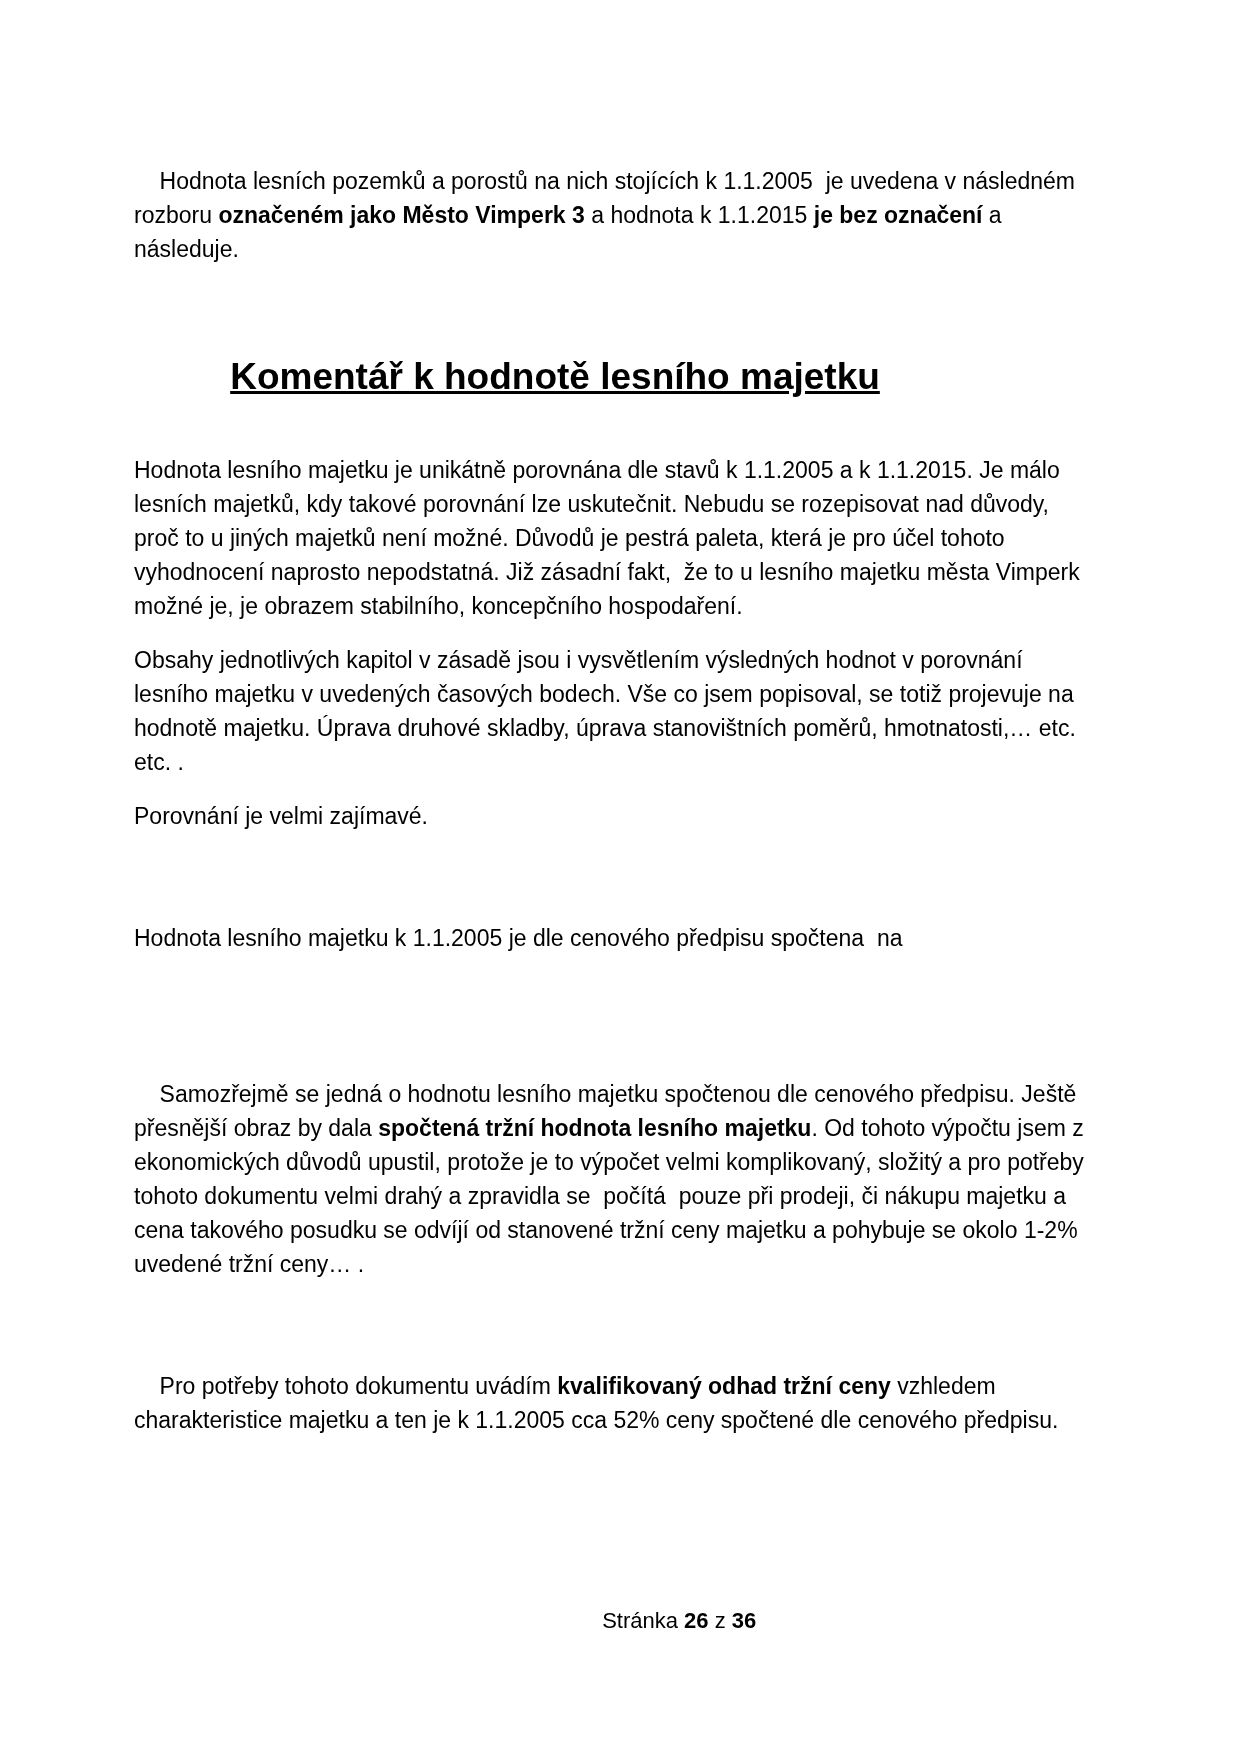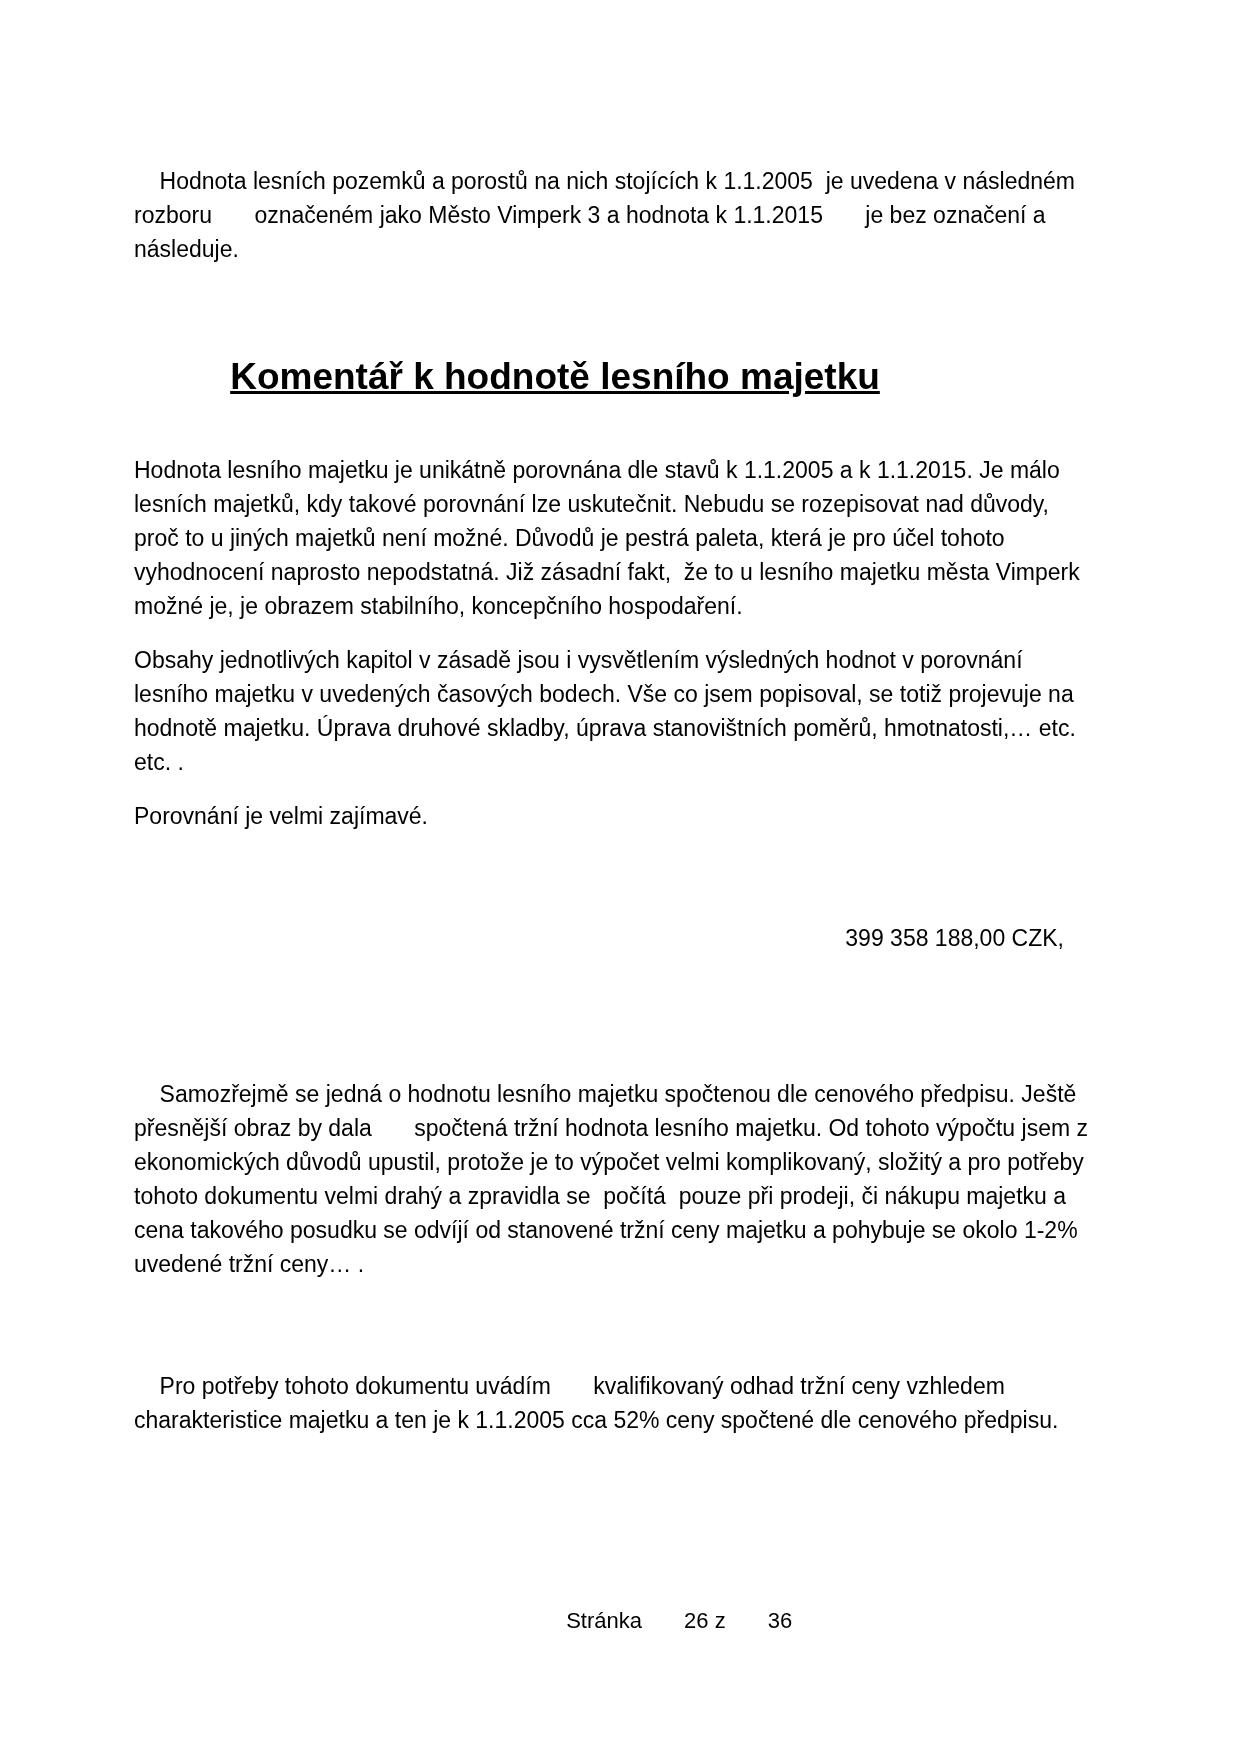--- a/index.html
+++ b/index.html
@@ -16,21 +16,21 @@
     box-sizing: border-box;
     padding: 130px 140px 0 134px;
     overflow: hidden;
   }
   .par {
     margin: 0 0 20px 0;
     white-space: pre-wrap;
   }
   .line { margin: 0; white-space: pre-wrap; }
   .line-right { margin: 0; white-space: pre-wrap; text-align: right; padding-right: 36px; }
-  .b { font-weight: normal; margin-left: 36px; }
+  .b { font-weight: bold; }
   .heading {
     font-size: 37px;
     line-height: 44px;
     font-weight: bold;
     text-decoration: underline;
     text-align: center;
     padding-right: 124px;
     margin: 55px 0 54px 0;
     white-space: pre-wrap;
   }
@@ -58,21 +58,21 @@
   <h1 class="heading">Komentář k hodnotě lesního majetku</h1>
 
   <p class="par">Hodnota lesního majetku je unikátně porovnána dle stavů k 1.1.2005 a k 1.1.2015. Je málo lesních majetků, kdy takové porovnání lze uskutečnit. Nebudu se rozepisovat nad důvody, proč to u jiných majetků není možné. Důvodů je pestrá paleta, která je pro účel tohoto vyhodnocení naprosto nepodstatná. Již zásadní fakt,  že to u lesního majetku města Vimperk možné je, je obrazem stabilního, koncepčního hospodaření.</p>
 
   <p class="par">Obsahy jednotlivých kapitol v zásadě jsou i vysvětlením výsledných hodnot v porovnání lesního majetku v uvedených časových bodech. Vše co jsem popisoval, se totiž projevuje na hodnotě majetku. Úprava druhové skladby, úprava stanovištních poměrů, hmotnatosti,… etc. etc. .</p>
 
 
   <p class="par">Porovnání je velmi zajímavé.</p>
 
   <div class="par">
-    <div class="line-right"><span class="b">399 358 188,00</span><span> CZK,</span></div>
+    <div class="line">Hodnota lesního majetku k 1.1.2005 je dle cenového předpisu spočtena  na</div>
   </div>
 
   <p class="par">
     <span>Samozřejmě se jedná o hodnotu lesního majetku spočtenou dle cenového předpisu. Ještě přesnější obraz by dala </span><span class="b">spočtená tržní hodnota lesního majetku</span><span>. Od tohoto výpočtu jsem z ekonomických důvodů upustil, protože je to výpočet velmi komplikovaný, složitý a pro potřeby tohoto dokumentu velmi drahý a zpravidla se  počítá  pouze při prodeji, či nákupu majetku a cena takového posudku se odvíjí od stanovené tržní ceny majetku a pohybuje se okolo 1-2% uvedené tržní ceny… .</span>
   </p>
 
   <p class="par">
     <span>Pro potřeby tohoto dokumentu uvádím </span><span class="b">kvalifikovaný odhad tržní ceny</span><span> vzhledem charakteristice majetku a ten je k 1.1.2005 cca 52% ceny spočtené dle cenového předpisu.</span>
   </p>
 

